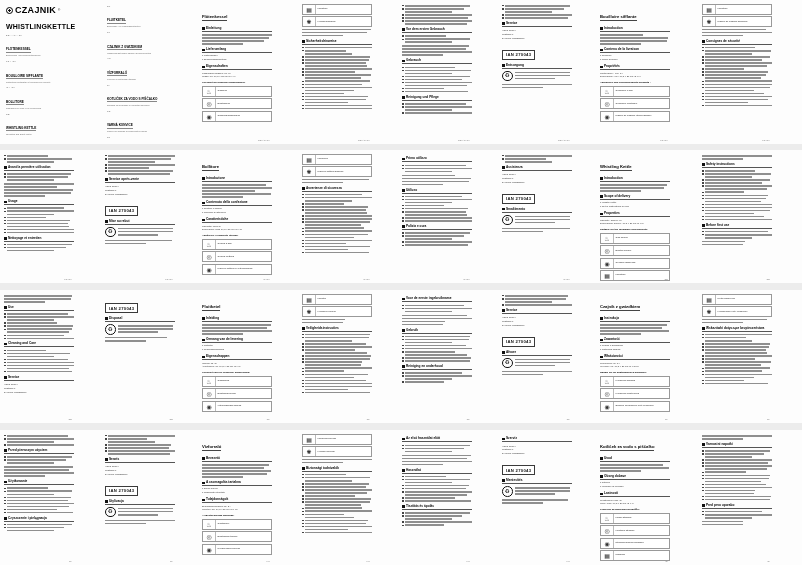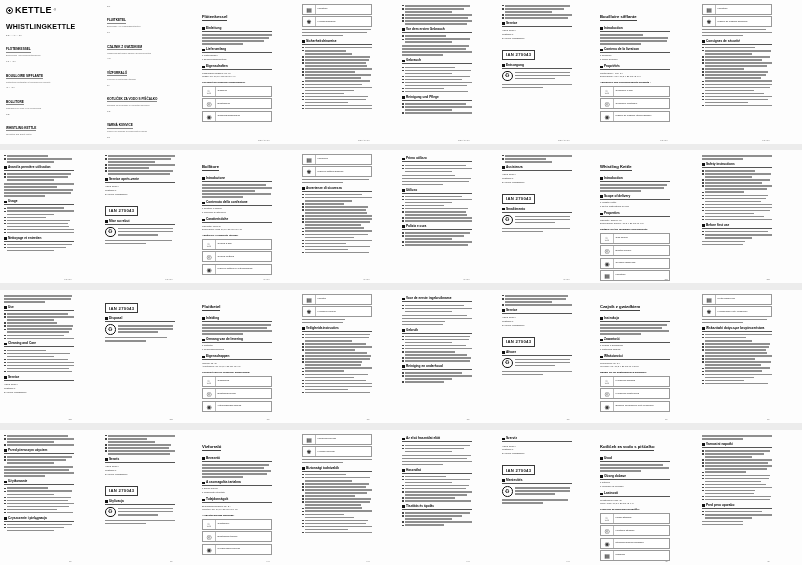--- a/index.html
+++ b/index.html
@@ -50,21 +50,21 @@
 <body>
 
 <div id="sheet">
   <div class="fold" style="top:144px;height:6px;"></div>
   <div class="fold" style="top:283px;height:7px;"></div>
   <div class="fold" style="top:423px;height:7px;"></div>
 
   <div class="pagecell covercell" style="left:2px;top:2px;width:97px;height:140px;">
     <div class="logo-row">
       <span class="logo-circle"></span>
-      <span class="logo-text">KETTLE</span>
+      <span class="logo-text">CZAJNIK</span>
       <span class="logo-reg">®</span>
     </div>
     <div class="photo-panel">
       <div class="ribbon"></div>
 
     </div>
     <div class="cover-title">WHISTLINGKETTLE</div>
     <div id="cover-langs-1">
         <div class="lang-entry"><div class="lang-code">DE / AT / CH</div><div class="lang-name">FLÖTENKESSEL</div><div class="lang-sub">Bedienungs- und Sicherheitshinweise</div></div>
         <div class="lang-entry"><div class="lang-code">FR / CH</div><div class="lang-name">BOUILLOIRE SIFFLANTE</div><div class="lang-sub">Instructions d'utilisation et consignes de sécurité</div></div>

